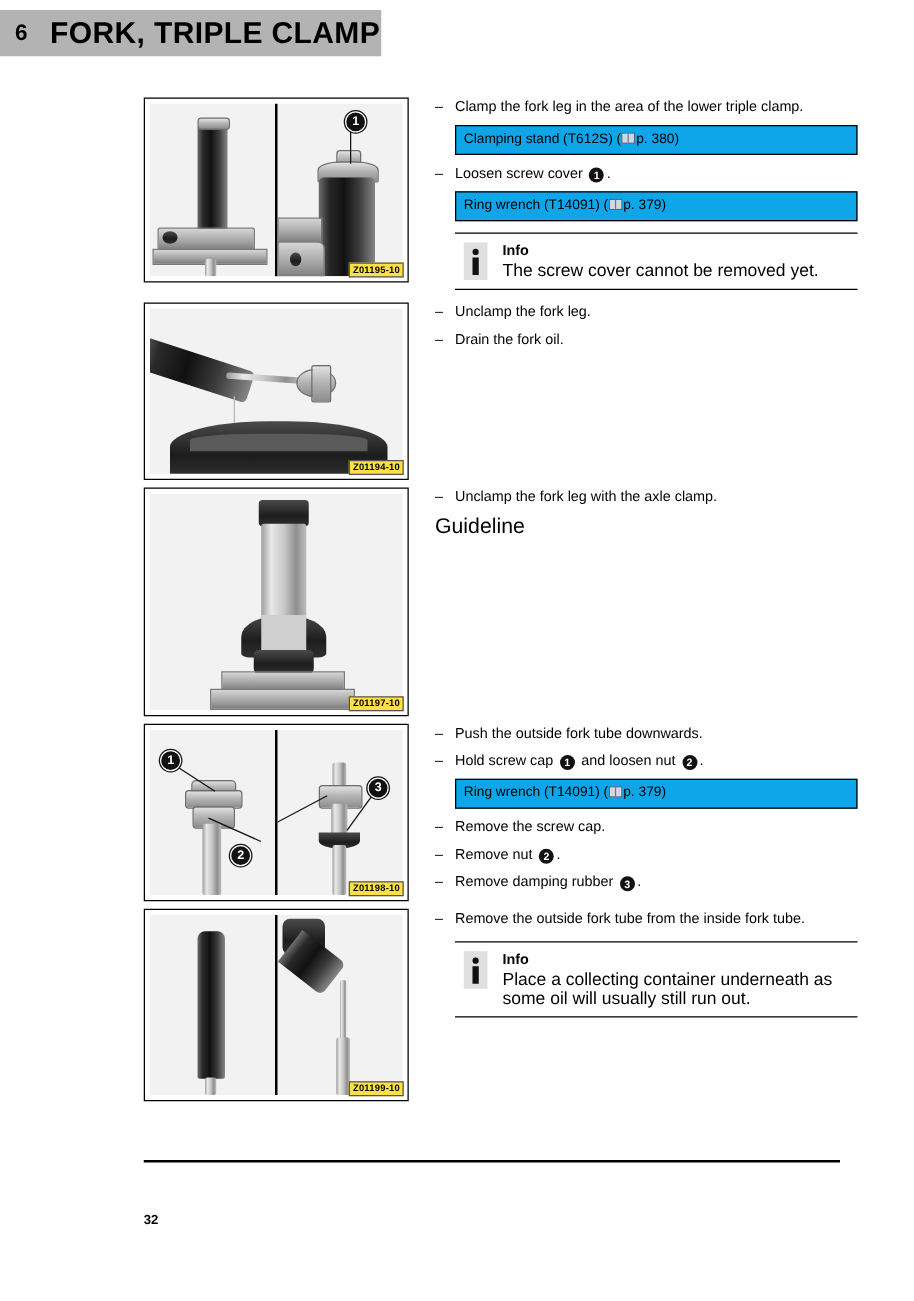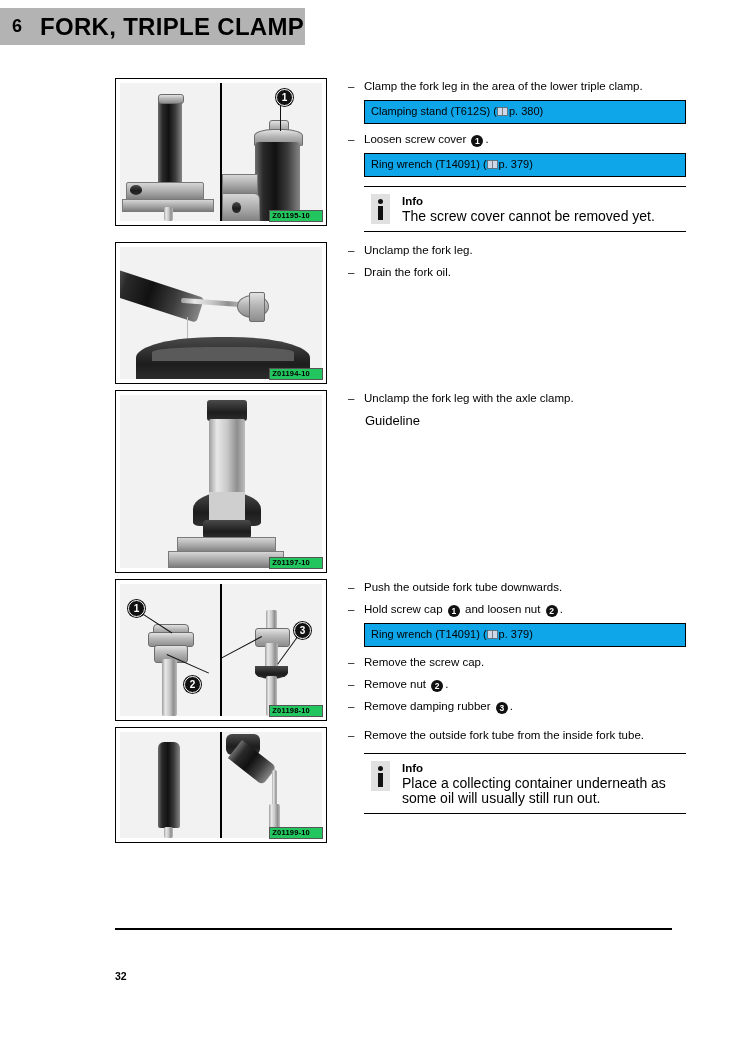--- a/index.html
+++ b/index.html
@@ -84,26 +84,26 @@
     background: #f2f2f2;
     overflow: hidden;
   }
   .fig-pane + .fig-pane {
     border-left: 2px solid #000000;
   }
   .fig-caption {
     position: absolute;
     right: 3px;
     bottom: 3px;
-    background: #22c55e;
+    background: #fde047;
     border: 1px solid #555;
     font-size: 7.5px;
     font-weight: bold;
     font-family: "Liberation Sans", sans-serif;
-    padding: 0px 12px 1px 2px;
+    padding: 0px 2px 1px 2px;
     letter-spacing: 0.2px;
     line-height: 9px;
     z-index: 9;
   }
 
   
   .tube-dark {
     position: absolute;
     background: linear-gradient(90deg,#6e6e6e 0%,#2a2a2a 18%,#111 45%,#3c3c3c 72%,#868686 100%);
     border-radius: 3px;
@@ -163,23 +163,23 @@
   }
   .dash {
     flex: 0 0 16px;
     font-size: 11.5px;
     line-height: 17px;
   }
   .bullet-text {
     flex: 1 1 auto;
   }
   .plain-line {
-    font-size: 13px;
+    font-size: 17px;
     line-height: 17px;
-    margin-left: 17px;
+    margin-left: 0;
     margin-bottom: 2px;
   }
   .num-inline {
     display: inline-block;
     width: 12px;
     height: 12px;
     border-radius: 50%;
     background: #111111;
     color: #ffffff;
     font-size: 8.5px;
@@ -462,21 +462,21 @@
 
       <div class="bullet-line">
         <span class="dash">–</span>
         <span class="bullet-text"><span>Remove damping rubber </span><span class="num-inline">3</span><span>.</span></span>
       </div>
     </div>
   </div>
 
   <div class="step-row" style="margin-top:6px;">
     <div class="fig-col">
-      <div class="figure" style="width:212px;height:116px;">
+      <div class="figure" style="width:212px;height:154px;">
         <div class="fig-inner">
           <div class="fig-pane">
             <div class="tube-dark" style="left:38%;top:9%;width:22%;height:82%;border-radius:6px 6px 2px 2px;"></div>
             <div class="tube-chrome" style="left:44%;top:90%;width:9%;height:10%;"></div>
           </div>
           <div class="fig-pane">
             <div class="blob-dark" style="left:4%;top:2%;width:34%;height:20%;border-radius:6px;"></div>
             <div class="tube-dark" style="left:20%;top:8%;width:44%;height:22%;transform:rotate(38deg);transform-origin:0 0;border-radius:0 5px 5px 0;"></div>
             <div class="tube-chrome" style="left:50%;top:36%;width:5%;height:34%;"></div>
             <div class="tube-chrome" style="left:47%;top:68%;width:11%;height:32%;"></div>

